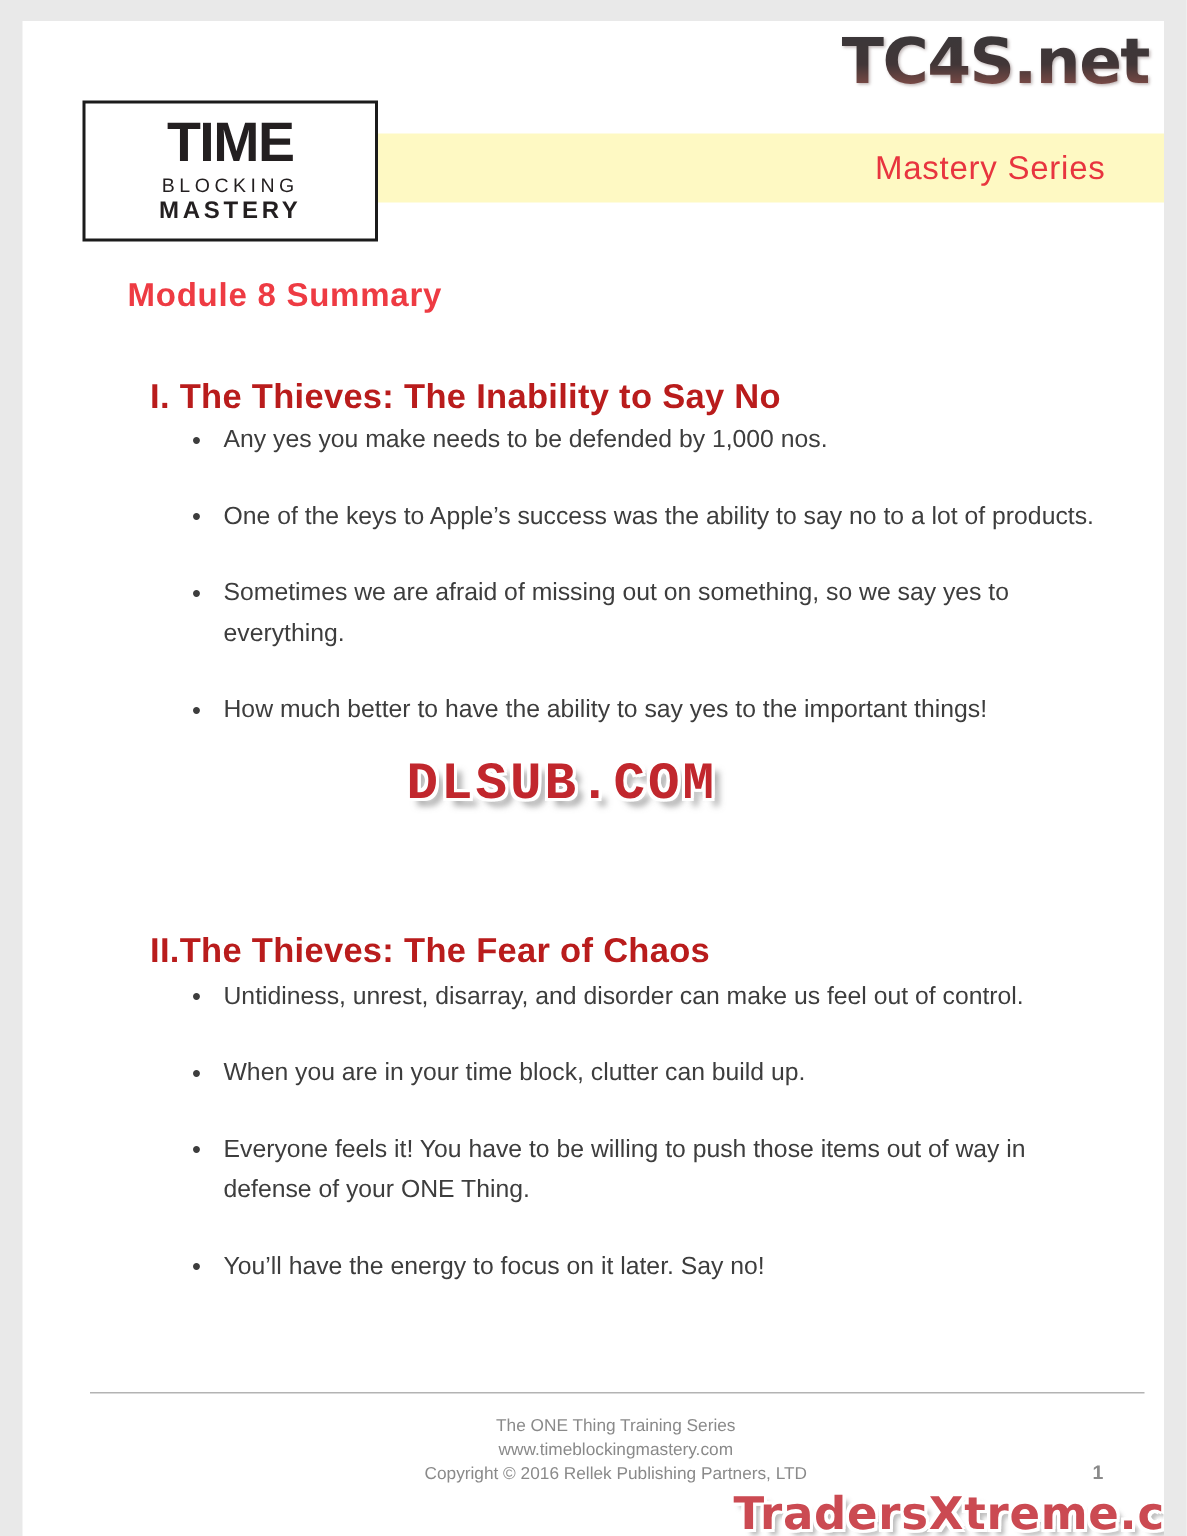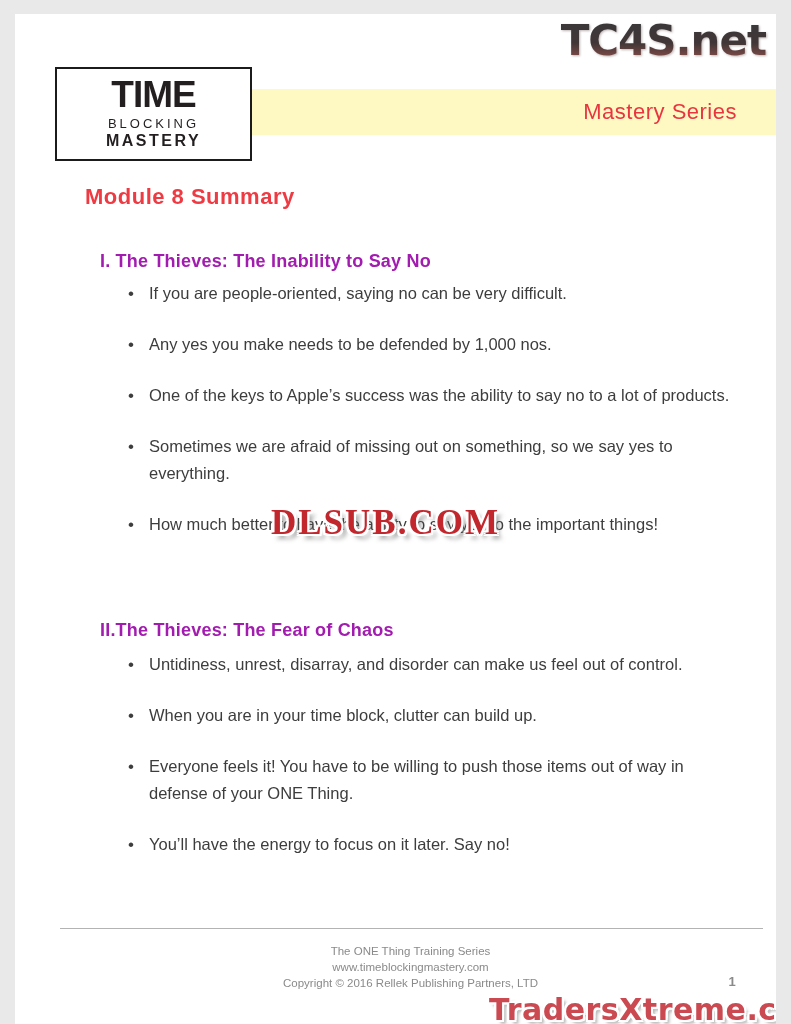--- a/index.html
+++ b/index.html
@@ -37,42 +37,42 @@
   .logo-blocking { font-size:13px; font-weight:400; letter-spacing:3px; margin-top:3px; }
   .logo-mastery { font-size:16px; font-weight:700; letter-spacing:2.5px; margin-top:1px; }
 
   
   .doc-title {
     position:absolute; left:70px; top:170px;
     font-size:22px; color:#ee3b43; letter-spacing:0.5px;text-align:center;
   }
   .sec-heading {
     position:absolute; left:85px;
-    font-size:18px; color:#a21caf; letter-spacing:0.2px;
+    font-size:23px; color:#b91c1c; letter-spacing:0.2px;
   }
   .sec1-heading { top:237px; }
   .sec2-heading { top:606px; }
   .bullet-list {
     position:absolute; left:112px; list-style:none; width:615px;
   }
   .sec1-list { top:266px; }
   .sec2-list { top:637px; }
   .bullet-list li {
     position:relative; padding-left:22px; margin-bottom:24px;
     font-size:16.5px; line-height:27px; color:#3d3d3d;
   }
   .bullet-list li::before {
     content:"\2022"; position:absolute; left:1px; top:0;
     font-size:17px; color:#3d3d3d;
   }
 
   
   .wm-center {
     position:absolute; left:256px; top:489px; z-index:5;
-    font-family:Liberation Serif, serif;
+    font-family:Liberation Mono, monospace;
     font-size:35px; font-weight:900; letter-spacing:2px; color:#c1272d;
     text-shadow:
       -2px -2px 0 #fff, 0 -2px 0 #fff, 2px -2px 0 #fff,
       -2px 0 0 #fff, 2px 0 0 #fff,
       -2px 2px 0 #fff, 0 2px 0 #fff, 2px 2px 0 #fff,
       5px 5px 4px rgba(100,100,100,0.55);
   }
 
   
   .footer-rule {
@@ -114,21 +114,20 @@
   <div class="logo-box">
     <div class="logo-time">TIME</div>
     <div class="logo-blocking">BLOCKING</div>
     <div class="logo-mastery">MASTERY</div>
   </div>
 
   <h1 class="doc-title">Module 8 Summary</h1>
 
   <h2 class="sec-heading sec1-heading">I. The Thieves: The Inability to Say No</h2>
   <ul class="bullet-list sec1-list">
-    <li>If you are people-oriented, saying no can be very difficult.</li>
     <li>Any yes you make needs to be defended by 1,000 nos.</li>
     <li>One of the keys to Apple’s success was the ability to say no to a lot of products.</li>
     <li>Sometimes we are afraid of missing out on something, so we say yes to everything.</li>
     <li>How much better to have the ability to say yes to the important things!</li>
   </ul>
 
   <div class="wm-center">DLSUB.COM</div>
 
   <h2 class="sec-heading sec2-heading">II.The Thieves: The Fear of Chaos</h2>
   <ul class="bullet-list sec2-list">

